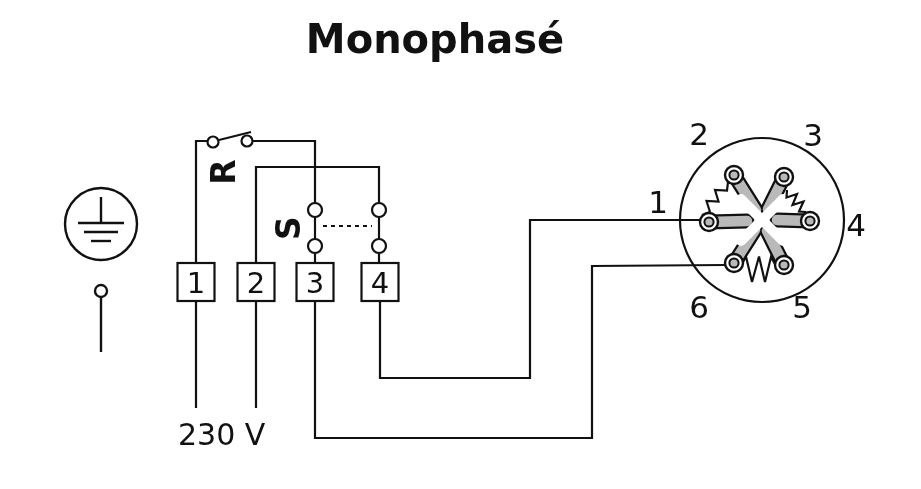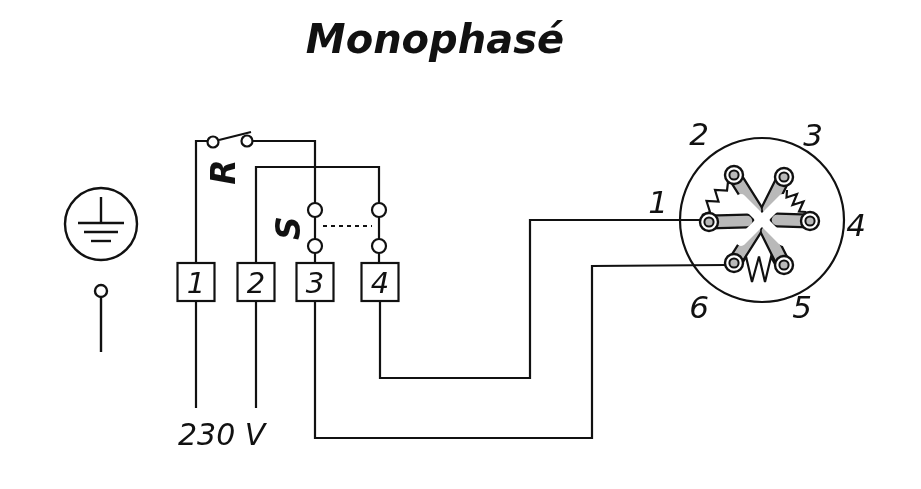--- a/index.html
+++ b/index.html
@@ -1,17 +1,17 @@
 <!DOCTYPE html>
 <html><head>
 <meta charset="utf-8">
 <style>
   html,body{margin:0;padding:0;background:#ffffff;}
   .page{position:relative;width:921px;height:489px;background:#ffffff;overflow:hidden;
-        font-family:"DejaVu Sans","Liberation Sans",sans-serif;font-style:italic;}
+        font-family:"DejaVu Sans","Liberation Sans",sans-serif;}
   svg{display:block;}
   text{font-family:"DejaVu Sans","Liberation Sans",sans-serif;fill:#111111;}
   .title-text{font-size:40px;font-weight:700;}
   .rot-label{font-size:33px;font-weight:700;}
   .box-num{font-size:29px;}
   .plate-num{font-size:31px;}
   .volt{font-size:30px;}
 </style>
 </head>
 <body>

